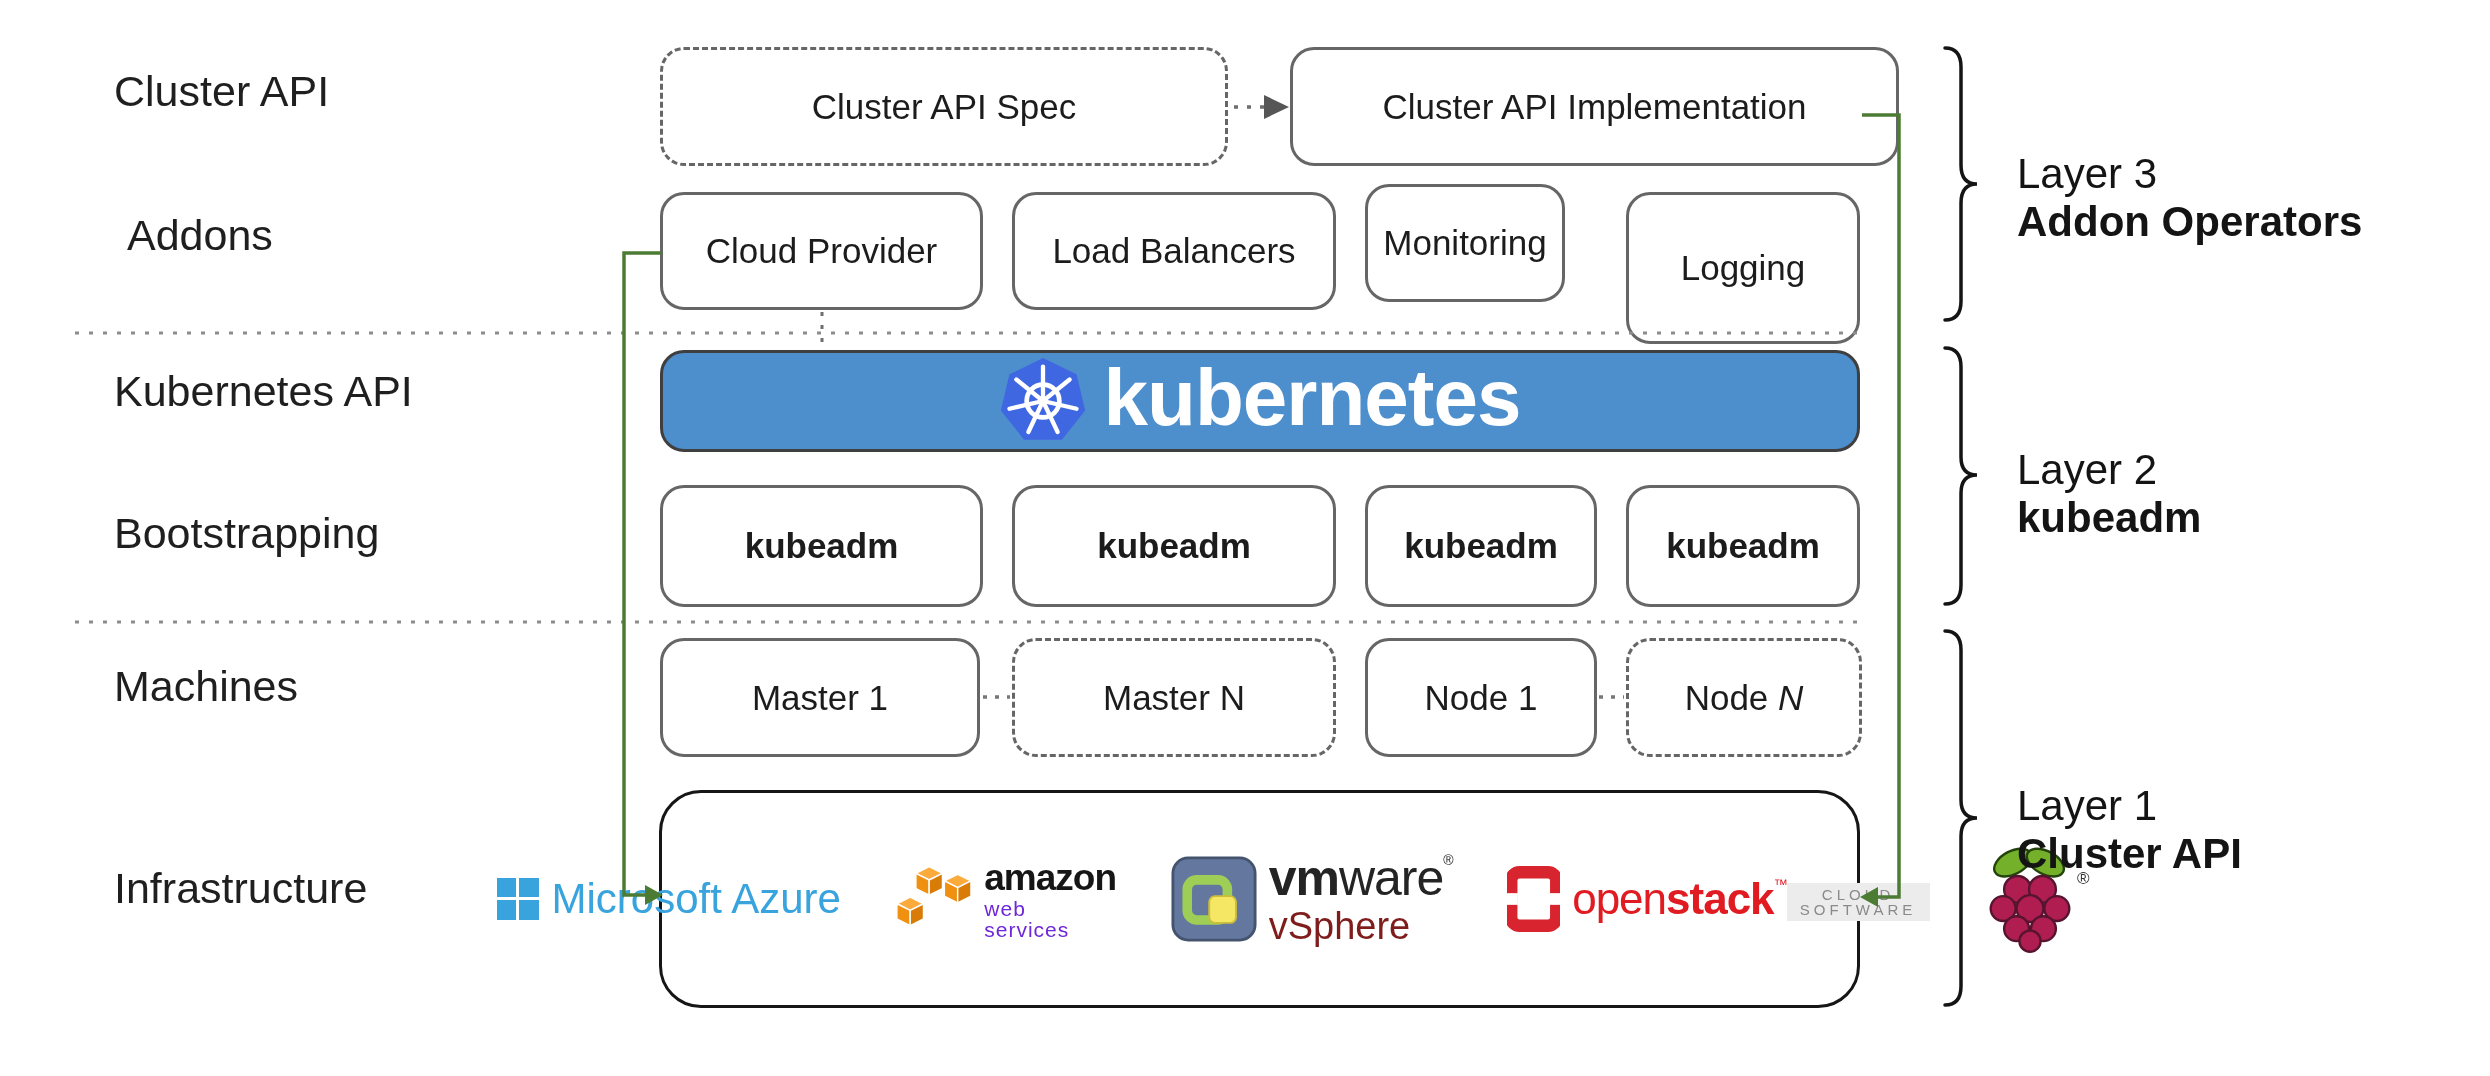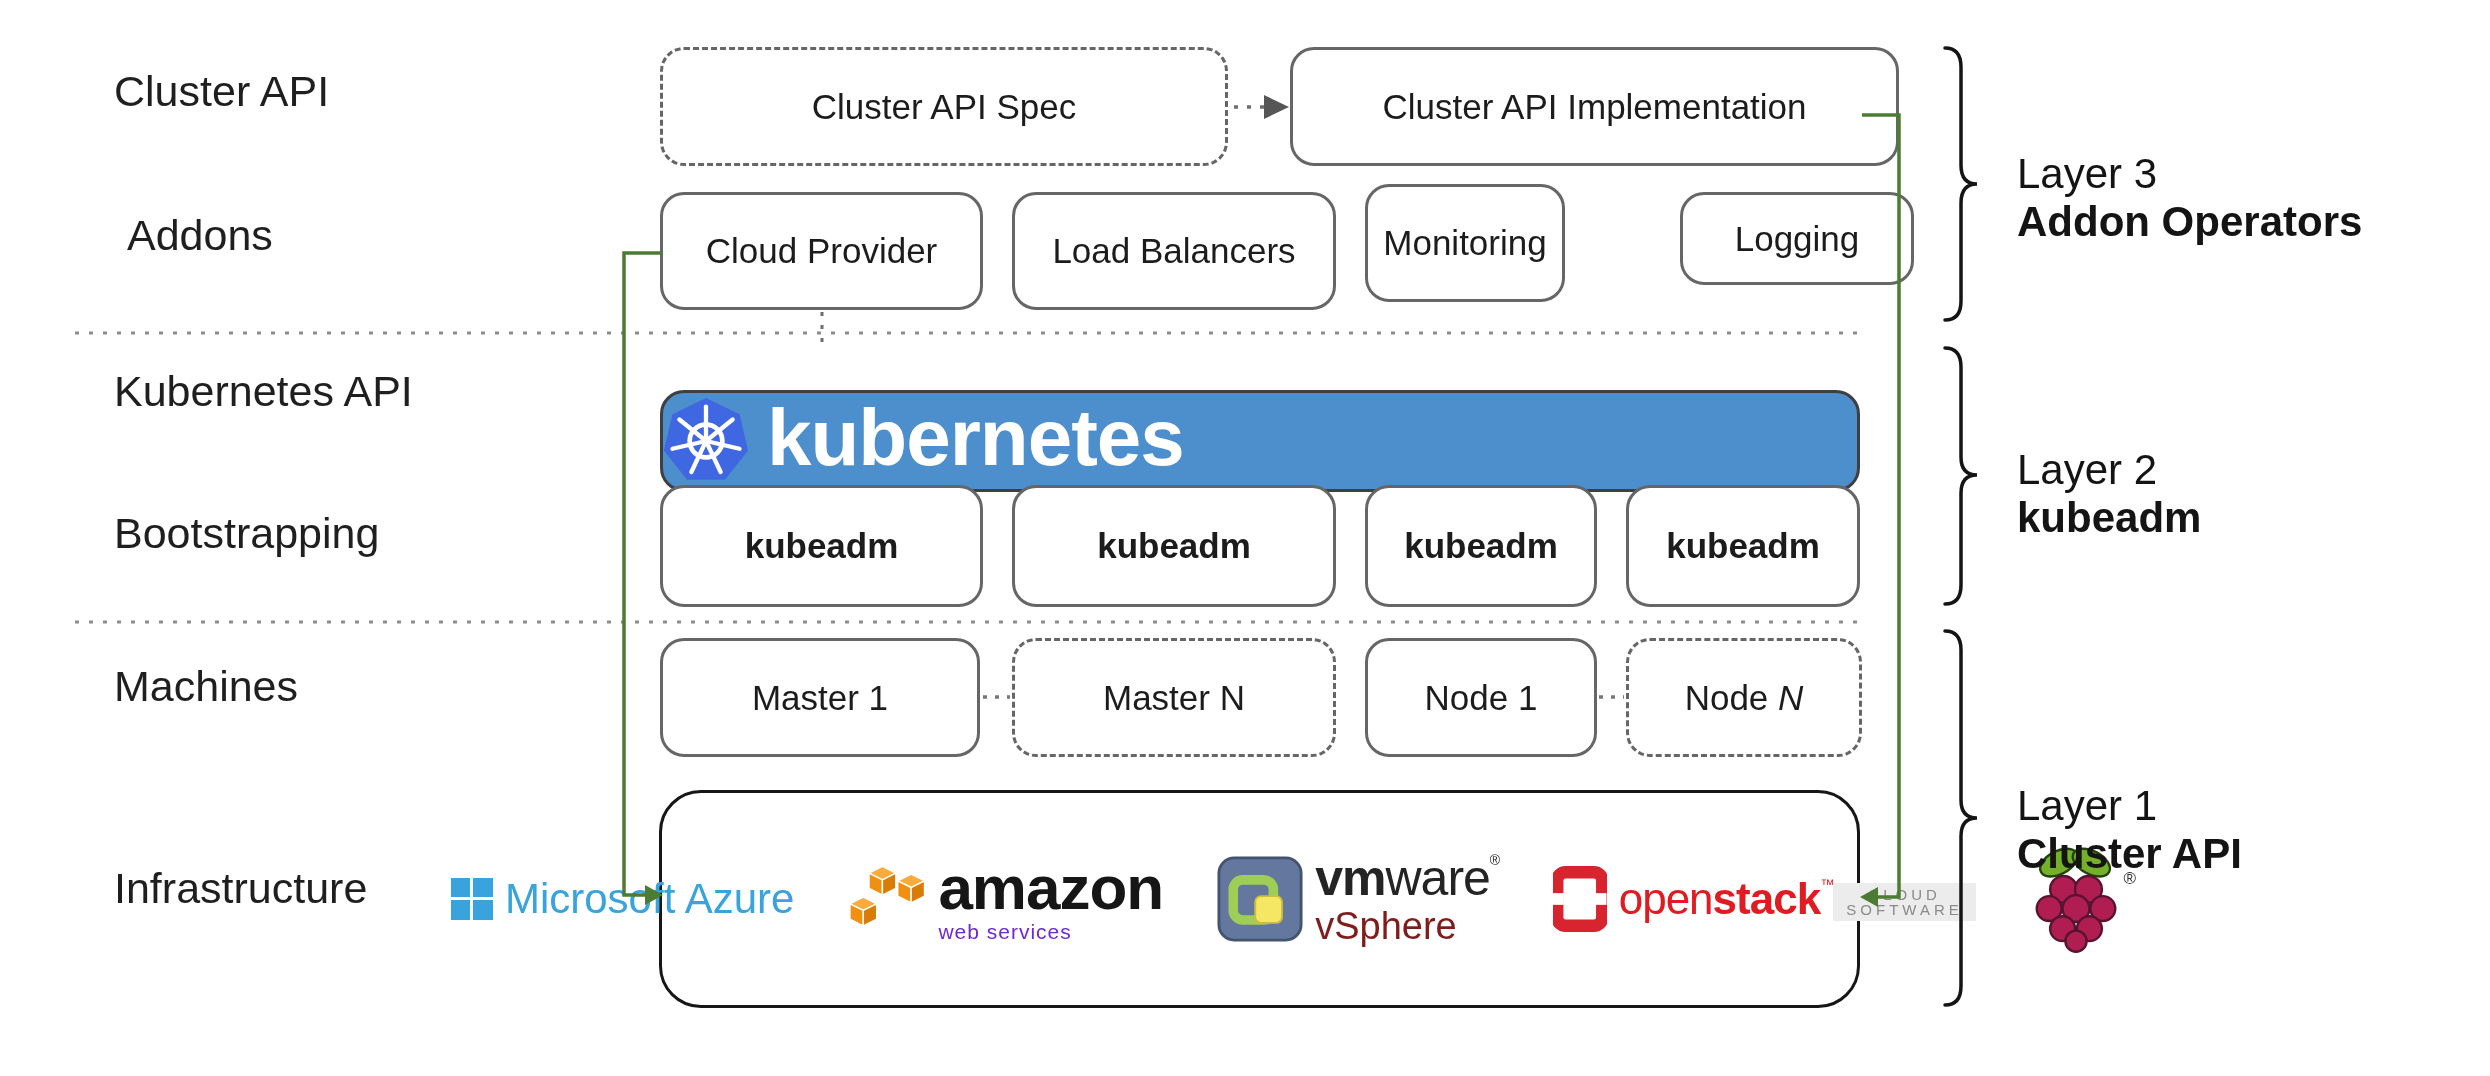--- a/index.html
+++ b/index.html
@@ -13,35 +13,35 @@
   .box {
     position:absolute; box-sizing:border-box; background:#fff;
     border:3px solid #666; border-radius:24px;
     display:flex; align-items:center; justify-content:center;
     font-size:35px; color:#1c1c1c; white-space:nowrap;
   }
   .box.dashed { border-style:dashed; }
   .box.bold { font-weight:bold; }
   .banner {
     position:absolute; box-sizing:border-box; border:3px solid #3f3f3f; border-radius:24px;
-    display:flex; align-items:center; gap:18px;margin-top:40px;
+    display:flex; align-items:center; justify-content:center; gap:18px;
   }
   .banner .wordmark {
     color:#ffffff; font-size:80px; font-weight:bold; letter-spacing:-1px; line-height:1;
     padding-bottom:6px;
   }
   .infra {
     position:absolute; box-sizing:border-box; background:#fff;
     border:3px solid #161616; border-radius:42px;
     display:flex; align-items:center; justify-content:center; gap:54px;
   }
   .logo-group { display:flex; align-items:center; gap:12px; }
   .azure-text { font-size:42px; color:#38a3dd; white-space:nowrap; }
   .aws-text { display:flex; flex-direction:column; line-height:1; margin-left:-4px; }
-  .aws-amazon { font-size:62px; font-weight:bold; color:#161616; letter-spacing:-1px; }
+  .aws-amazon { font-size:37px; font-weight:bold; color:#161616; letter-spacing:-1px; }
   .aws-web { font-size:21px; color:#6d28d9; letter-spacing:1px; margin-top:2px; }
   .vmware-text { display:flex; flex-direction:column; line-height:1; }
   .vmware-line { font-size:50px; color:#242424; letter-spacing:-1px; }
   .vmware-line .bold { font-weight:bold; }
   .vmware-reg { font-size:14px; vertical-align:top; color:#242424; }
   .vsphere { font-size:38px; color:#7f1d1d; margin-top:4px; }
   .os-text { display:flex; line-height:1; }
   .os-word { font-size:44px; color:#e01b22; letter-spacing:-1px; }
   .os-word .bold { font-weight:bold; }
   .os-tm { font-size:14px; vertical-align:top; color:#e01b22; }
@@ -76,21 +76,21 @@
 
   <div class="box" style="left:660px;  top:192px; width:323px; height:118px">
     <span>Cloud Provider</span>
     </div>
   <div class="box" style="left:1012px; top:192px; width:324px; height:118px">
     <span>Load Balancers</span>
     </div>
   <div class="box" style="left:1365px; top:184px; width:200px; height:118px">
     <span>Monitoring</span>
     </div>
-  <div class="box" style="left:1680px; top:192px; width:234px; height:93px">
+  <div class="box" style="left:1626px; top:192px; width:234px; height:152px">
     <span>Logging</span>
     </div>
 
   <div class="banner" style="left:660px; top:350px; width:1200px; height:102px; background:#4d8ecd">
     <svg width="86" height="90" viewBox="0 0 100 104">
       <polygon points="50,2 89,21 99,63 72,97 28,97 1,63 11,21" fill="#4067e2"></polygon>
       <g stroke="#ffffff" stroke-width="5" stroke-linecap="round">
         <line x1="50" y1="52" x2="50" y2="12"></line>
         <line x1="50" y1="52" x2="81" y2="27"></line>
         <line x1="50" y1="52" x2="89" y2="61"></line>

